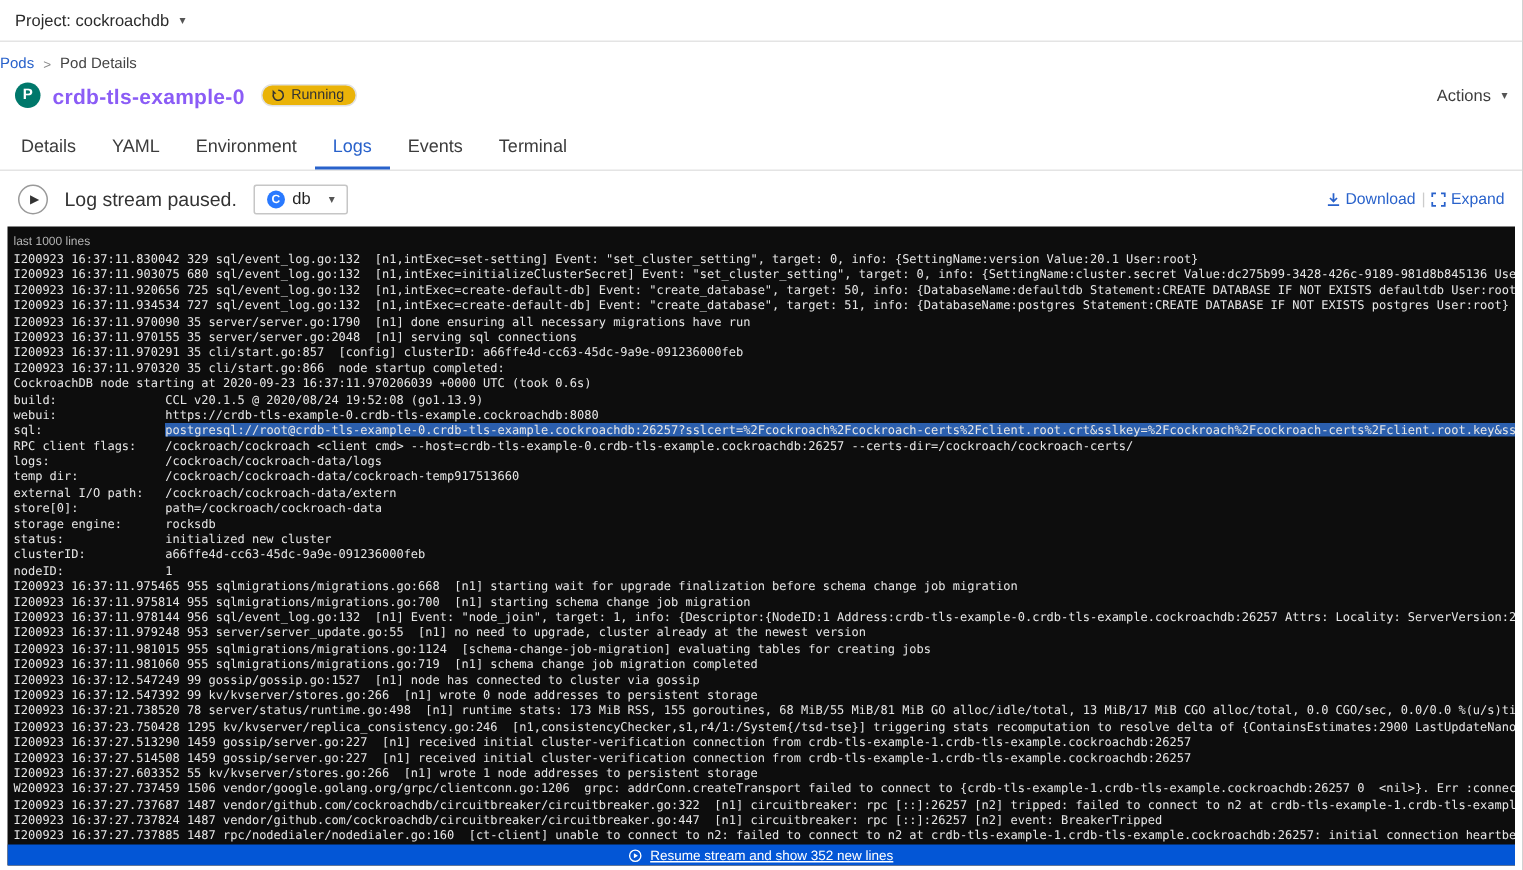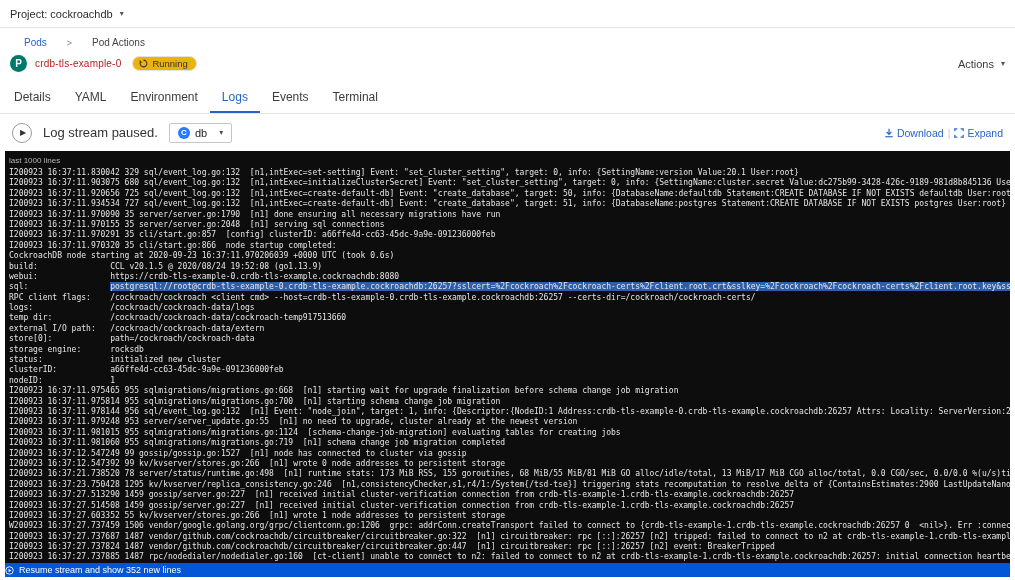--- a/index.html
+++ b/index.html
@@ -6,29 +6,29 @@
   html,body { background:#fff; }
   .app { width:1015px; height:580px; position:relative; background:#fff;
          font-family:"Liberation Sans",sans-serif; color:#222; overflow:hidden; }
 
   
   .project-bar { height:28px; display:flex; align-items:center; padding:0 10px;
                  border-bottom:1px solid #e4e4e4; font-size:11px; color:#2b2b2b; }
   .caret { font-size:8px; color:#555; margin-left:7px; }
 
   
-  .breadcrumb { padding:9px 10px 0 24px; font-size:10px; color:#444; display:flex; gap:20px; align-items:center; }
+  .breadcrumb { padding:9px 10px 0 0; font-size:10px; color:#444; display:flex; gap:6px; align-items:center; }
   .breadcrumb .link { color:#2962cb; cursor:pointer; }
   .breadcrumb .sep { color:#888; font-size:9px; }
 
   
   .title-row { display:flex; align-items:center; padding:7px 10px 0 10px; gap:8px; }
   .pod-icon { width:17px; height:17px; border-radius:50%; background:#00786b; color:#fff;
               font-size:10px; font-weight:bold; display:flex; align-items:center; justify-content:center; flex:0 0 auto; }
-  .page-title { font-size:10px; font-weight:400; color:#b91c1c; letter-spacing:.2px; }
+  .page-title { font-size:14px; font-weight:700; color:#8b5cf6; letter-spacing:.2px; }
   .status-badge { display:flex; align-items:center; gap:4px; background:#eab308; border:1px solid #e2e2e2;
                   border-radius:9px; padding:1px 8px 1px 6px; font-size:9.5px; color:#333; margin-left:3px; }
   .actions { margin-left:auto; font-size:11px; color:#3c3c3c; display:flex; align-items:center; cursor:pointer; }
 
   
   .tabs { display:flex; margin-top:10px; border-bottom:1px solid #e4e4e4; padding:0 2px; }
   .tab { padding:8px 12px 9px 12px; font-size:12px; color:#3c3c3c; cursor:pointer; }
   .tab.active { color:#2962cb; box-shadow:inset 0 -2px 0 #2962cb; }
 
   
@@ -46,38 +46,38 @@
 
   
   .terminal { margin:0 5px; height:426px; background:#0d0d0d; position:relative; overflow:hidden;
               padding:5px 0 0 4px; }
   .last-lines { font-size:8px; color:#b3b3b3; margin-bottom:3px; font-family:"Liberation Sans",sans-serif; }
   .log-lines { font-family:"DejaVu Sans Mono","Liberation Mono",monospace; font-size:8px; line-height:10.4px;
                color:#e6e6e6; white-space:pre; }
   .log-line { height:10.4px; }
   .log-line .sel { background:#2b5fae; }
   .resume-bar { position:absolute; left:0; right:0; bottom:0; height:14px; background:#0356d6; color:#fff;
-                display:flex; align-items:center; justify-content:flex-start; gap:5px; font-size:9px; cursor:pointer;
-                font-family:"Liberation Sans",sans-serif; border:none; }
+                display:flex; align-items:center; justify-content:center; gap:5px; font-size:9px; cursor:pointer;
+                font-family:"Liberation Sans",sans-serif; border:none;text-decoration:underline; }
   svg { display:block; }
 </style>
 </head>
 <body>
 
 <div class="app">
 
   <div class="project-bar">
     <span>Project: cockroachdb</span>
     <span class="caret">▾</span>
   </div>
 
   <div class="breadcrumb">
     <span class="link">Pods</span>
     <span class="sep">&gt;</span>
-    <span>Pod Actions</span>
+    <span>Pod Details</span>
   </div>
 
   <div class="title-row">
     <span class="pod-icon">P</span>
     <span class="page-title">crdb-tls-example-0</span>
     <span class="status-badge">
       <span>
         <svg width="9" height="9" viewBox="0 0 12 12">
             <path d="M6 1.5a4.5 4.5 0 1 1-4.2 2.9" fill="none" stroke="#333" stroke-width="1.4"></path>
             <path d="M1 1.2v3.4h3.4z" fill="#333"></path>

